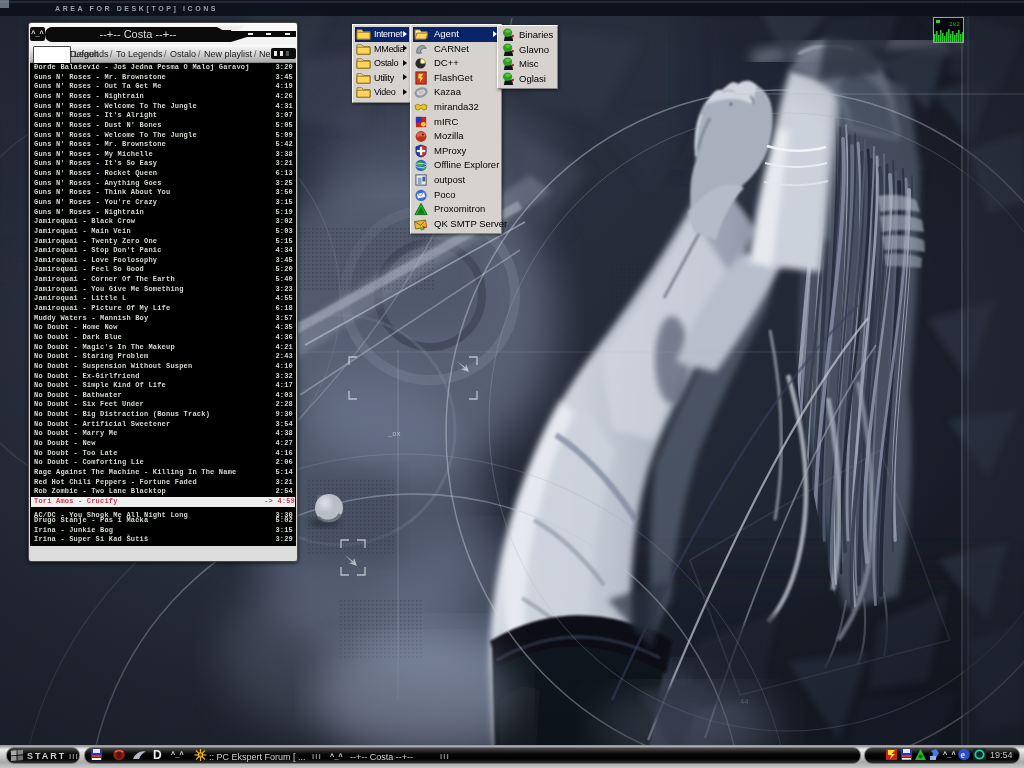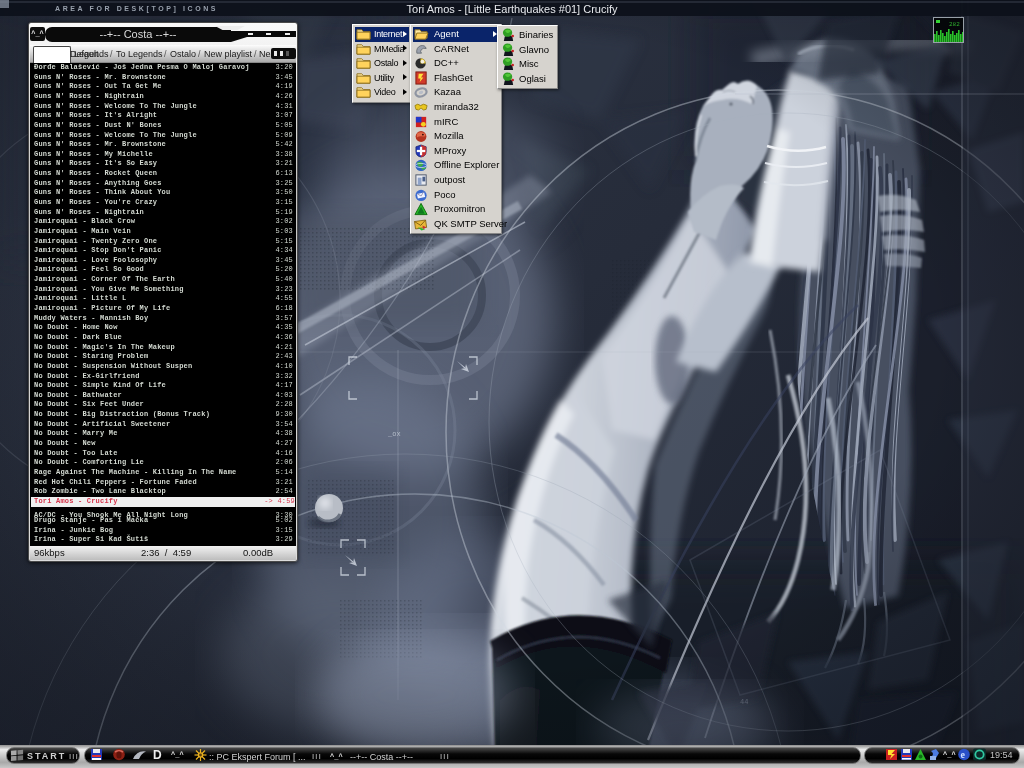--- a/index.html
+++ b/index.html
@@ -27,21 +27,21 @@
  background:linear-gradient(180deg,#fdfdfd,#ababab);
  font:9px "Liberation Sans",sans-serif;color:#1a1a1a;border-bottom:1px solid #888;}
 #pl .tabs .t{position:absolute;top:2px;height:15px;line-height:15px;white-space:nowrap;}
 #pl .atab{position:absolute;left:3px;top:1px;width:35px;height:17px;background:#fff;
  border:1px solid #444;border-bottom:none;border-radius:2px 2px 0 0;text-align:center;line-height:15px;padding-left:36px;}
 #pl .tq{position:absolute;left:241px;top:3px;width:25px;height:11px;background:#0c0c0c;border-radius:2px;}
 #pl .tq i{position:absolute;background:#e8e8e8;width:3px;height:5px;top:3px;}
 #pl .list{position:absolute;left:2px;top:41px;width:266px;height:483px;background:#000;
  overflow:hidden;font:bold 7px "Liberation Mono",monospace;letter-spacing:0.2px;color:#d3d9d1;}
 #pl .row{position:absolute;left:4px;width:259px;height:10px;line-height:9.8px;white-space:nowrap;}
-#pl .row b{position:absolute;right:0;top:0;font-weight:normal;letter-spacing:0.2px;}
+#pl .row b{position:absolute;right:0;top:0;font-weight:bold;letter-spacing:0.2px;}
 #pl .sel{background:#f0f0f0;color:#d5344a;left:1px;width:264px;padding-left:3px;}
 #pl .sbar{position:absolute;left:2px;top:524px;width:266px;height:14px;
  background:linear-gradient(180deg,#f2f2f2,#bdbdbd);color:#111;
  font:9.5px "Liberation Sans",sans-serif;line-height:14px;}
 
 .menu{position:absolute;background:#d6d3ce;border:1px solid #868686;
  border-top-color:#fff;border-left-color:#fff;
  box-shadow:1px 1px 3px rgba(0,0,0,.55);
  font:9.5px "Liberation Sans",sans-serif;color:#000;padding:2px;}
 .mi{position:relative;height:14.6px;line-height:14.6px;padding-left:21px;white-space:nowrap;}
@@ -303,21 +303,20 @@
 <path d="M318,517 A14,14 0 0 0 340,514" stroke="#596170" stroke-width="3" fill="none" opacity="0.8"></path>
 <ellipse cx="415" cy="695" rx="100" ry="55" fill="#828ca2" opacity="0.55" filter="url(#b20)"></ellipse>
 <ellipse cx="690" cy="730" rx="95" ry="42" fill="#5a6478" opacity="0.45" filter="url(#b20)"></ellipse>
 <rect width="1024" height="768" fill="url(#vign)"></rect>
 <rect x="0" y="0" width="1024" height="16" fill="#0d111b" opacity="0.94"></rect>
 <line x1="0" y1="2" x2="1024" y2="2" stroke="#707a8c" stroke-width="1" opacity="0.45"></line>
 <rect x="0" y="0" width="9" height="8" fill="#87909f" opacity="0.75"></rect>
 </svg>
 
 <div class="abs" style="left:55px;top:5px;font:bold 7px 'Liberation Sans',sans-serif;letter-spacing:2.6px;color:#98a0ac;">AREA FOR DESK[TOP] ICONS</div>
-<div class="abs" style="left:0;top:3px;width:1024px;text-align:center;font:11px 'Liberation Sans',sans-serif;color:#e6e8ec;">Tori Amos - [Little Earthquakes #01] Crucify</div>
 
 <div id="mon">
  <svg width="29" height="24">
   <rect width="29" height="24" fill="#05070a"></rect>
   <rect x="0" y="16" width="1.6" height="8" fill="#2bc32b"></rect>
         <rect x="2" y="13" width="1.6" height="11" fill="#2bc32b"></rect>
         <rect x="4" y="17" width="1.6" height="7" fill="#2bc32b"></rect>
         <rect x="6" y="12" width="1.6" height="12" fill="#2bc32b"></rect>
         <rect x="8" y="15" width="1.6" height="9" fill="#2bc32b"></rect>
         <rect x="10" y="18" width="1.6" height="6" fill="#2bc32b"></rect>
@@ -408,25 +407,20 @@
 <div class="row" style="top:385.6px">No Doubt - Too Late<b>4:16</b></div>
 <div class="row" style="top:395.2px">No Doubt - Comforting Lie<b>2:06</b></div>
 <div class="row" style="top:404.9px">Rage Against The Machine - Killing In The Name<b>5:14</b></div>
 <div class="row" style="top:414.5px">Red Hot Chili Peppers - Fortune Faded<b>3:21</b></div>
 <div class="row" style="top:424.2px">Rob Zombie - Two Lane Blacktop<b>2:54</b></div>
 <div class="row sel" style="top:433.8px">Tori Amos - Crucify<b>-&gt; 4:59</b></div>
 <div class="row" style="top:448px">AC/DC - You Shook Me All Night Long<b>3:30</b></div>
 <div class="row" style="top:453.1px">Drugo Stanje - Pas i Mačka<b>5:02</b></div>
 <div class="row" style="top:462.7px">Irina - Junkie Bog<b>3:15</b></div>
 <div class="row" style="top:472.4px">Irina - Super Si Kad Šutiš<b>3:29</b></div>
- </div>
- <div class="sbar">
-   <span style="position:absolute;left:4px">96kbps</span>
-   <span style="position:absolute;left:111px">2:36&nbsp; /&nbsp; 4:59</span>
-   <span style="position:absolute;left:213px">0.00dB</span>
  </div>
 </div>
 <div class="menu" style="left:352px;top:24px;width:60px;font-size:9px;">
       <div class="mi hl" style="padding-left:19px;letter-spacing:-0.3px"><span class="ic" style="left:1px"><svg width="15" height="14" viewBox="0 0 16 15">
             <path d="M1,3 L6,3 L8,5 L15,5 L15,13 L1,13 Z" fill="#ffe9a2" stroke="#8a6d1d" stroke-width="1"></path>
             <path d="M1,5.5 L15,5.5 L15,13 L1,13 Z" fill="#ffd35c" stroke="#8a6d1d" stroke-width="1"></path>
           </svg></span>Internet<span class="arr"></span></div>
       <div class="mi" style="padding-left:19px;letter-spacing:-0.3px"><span class="ic" style="left:1px"><svg width="15" height="14" viewBox="0 0 16 15">
             <path d="M1,3 L6,3 L8,5 L15,5 L15,13 L1,13 Z" fill="#ffe9a2" stroke="#8a6d1d" stroke-width="1"></path>
             <path d="M1,5.5 L15,5.5 L15,13 L1,13 Z" fill="#ffd35c" stroke="#8a6d1d" stroke-width="1"></path>

